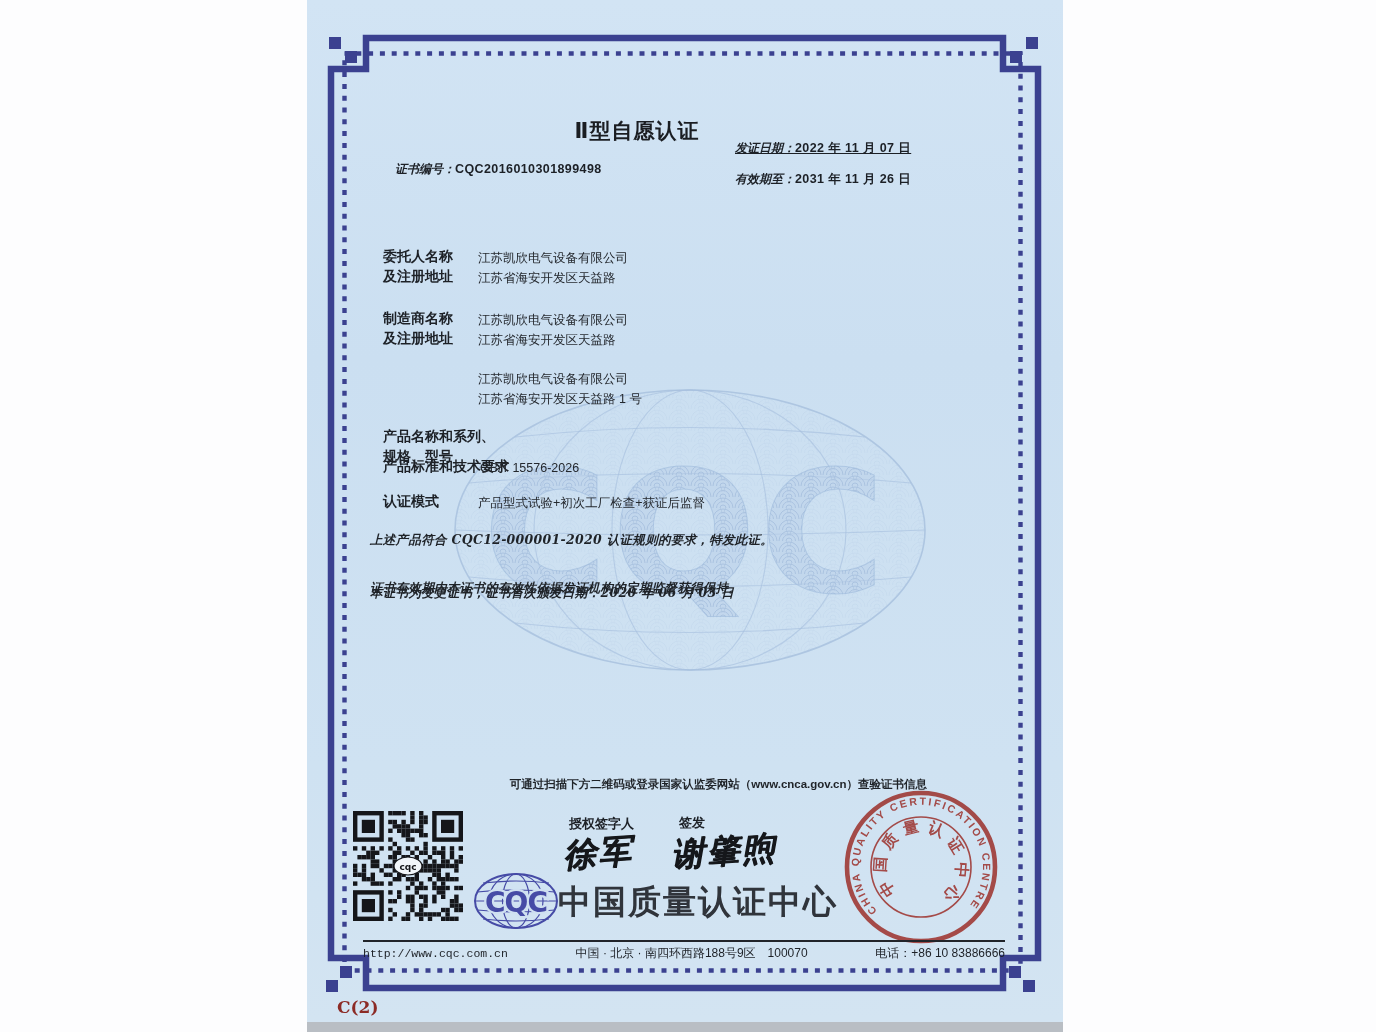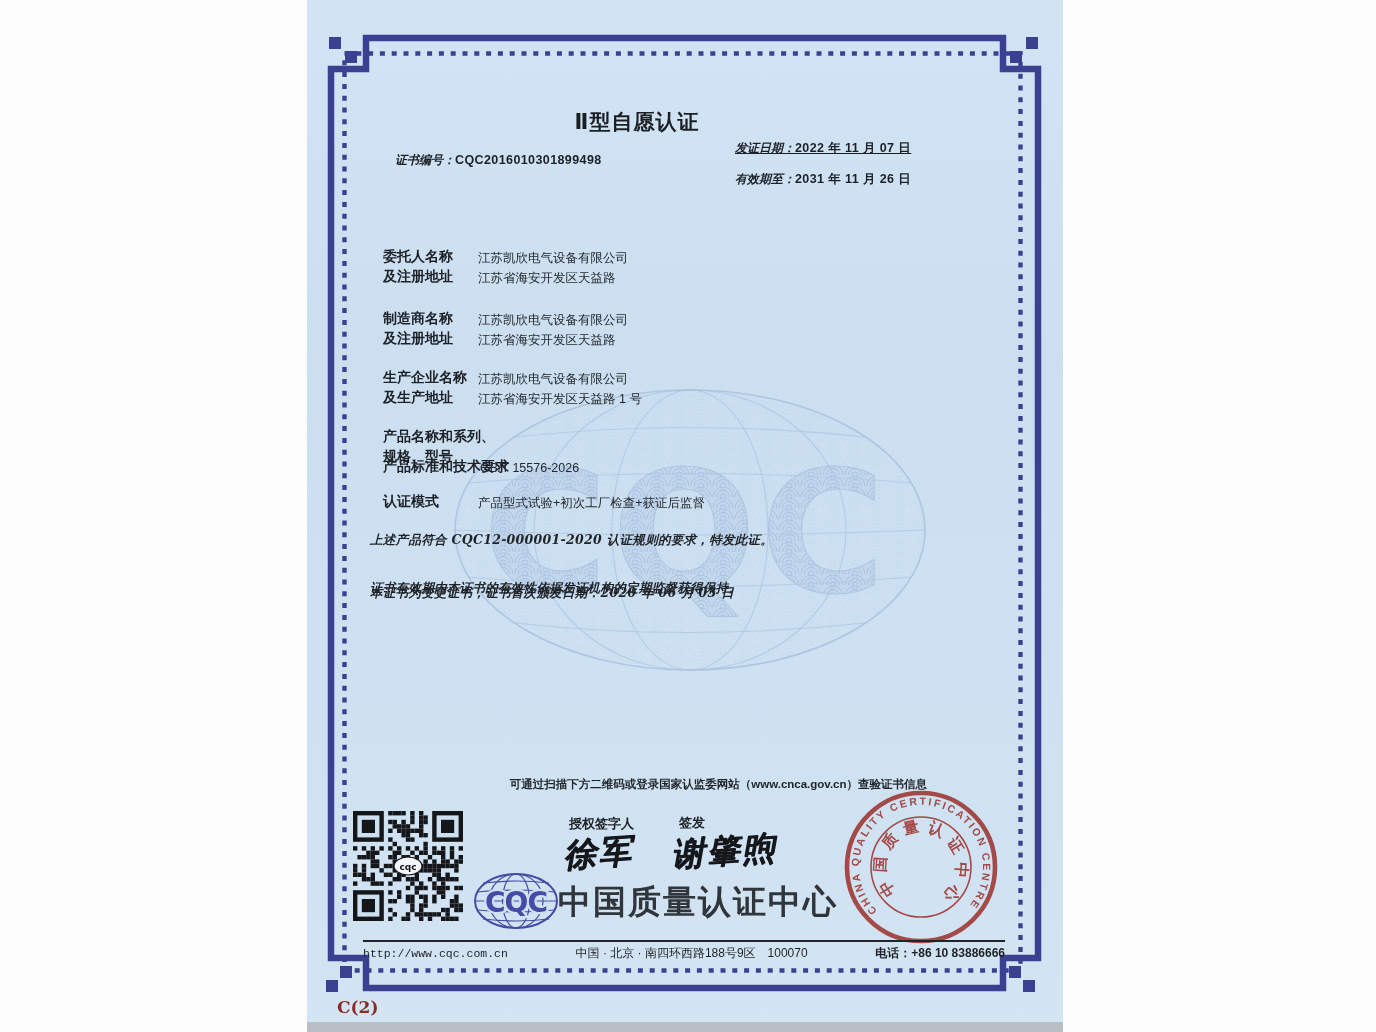--- a/index.html
+++ b/index.html
@@ -6,21 +6,21 @@
   .stage{position:relative;width:1376px;height:1032px;background:#fdfdfe;overflow:hidden;
          font-family:"Liberation Sans","DejaVu Sans",sans-serif;}
   .page{position:absolute;left:307px;top:0;width:756px;height:1022px;
         background:linear-gradient(180deg,#d2e4f4 0%,#cbdff1 35%,#cfe2f2 75%,#d3e4f2 100%);}
   .strip{position:absolute;left:307px;top:1022px;width:756px;height:10px;background:#b9bec4;}
   .abs{position:absolute;}
   svg{display:block;}
 
   .title{width:600px;left:30px;top:70px;text-align:center;font-size:28px;font-weight:700;
          letter-spacing:2px;color:#17191d;}
-  .subtitle{width:600px;left:30px;top:108px;text-align:center;font-size:21px;font-weight:600;
+  .subtitle{width:600px;left:30px;top:117px;text-align:center;font-size:21px;font-weight:600;
             letter-spacing:1px;color:#1a1d22;}
 
   .kai{font-family:"DejaVu Serif","Liberation Serif",serif;font-style:italic;font-weight:700;}
   .metaRow{font-size:12px;color:#1c2026;white-space:nowrap;}
   .metaRow .v{font-family:"Liberation Sans","DejaVu Sans",sans-serif;font-style:normal;
               font-weight:700;font-size:12.5px;letter-spacing:.4px;}
 
   .fLabel{font-size:14px;font-weight:700;color:#1d2127;line-height:20px;white-space:pre;}
   .fValue{font-size:12.5px;color:#24282e;line-height:20px;white-space:pre;}
 
@@ -33,21 +33,21 @@
   .sig{font-family:"DejaVu Serif","Liberation Serif",serif;font-weight:700;font-style:italic;
        font-size:33px;color:#15171b;transform:rotate(-4deg);letter-spacing:2px;
        text-shadow:.6px .6px 0 #15171b;white-space:nowrap;}
 
   .orgName{font-size:33px;font-weight:600;letter-spacing:2px;color:#30343b;white-space:nowrap;}
 
   .rule{left:56px;top:940px;width:642px;height:1.6px;background:#21242a;}
   .footerRow{left:56px;top:945px;width:642px;display:flex;justify-content:space-between;
              align-items:center;font-size:12px;color:#1d2127;white-space:nowrap;}
   .footerRow .url{font-family:"Liberation Mono","DejaVu Sans Mono",monospace;font-size:11.5px;}
-  .footerRow .phone b{font-weight:700;}
+  .footerRow .phone b{font-weight:400;}
 
   .serialPrefix{left:30px;top:997px;font-size:17px;color:#8c2b26;font-weight:700;
                 font-family:"DejaVu Serif","Liberation Serif",serif;}
   .serialNum{left:80px;top:1024px;font-size:23px;font-weight:700;color:#b23530;
              font-family:"DejaVu Sans Mono","Liberation Mono",monospace;letter-spacing:3px;}
 
   .seal{mix-blend-mode:multiply;opacity:.93;}
   .wm{opacity:1;}
 </style>
 </head>
@@ -88,21 +88,21 @@
           <rect x="703" y="51" width="12" height="12"></rect>
         <rect x="33" y="966" width="12" height="12"></rect>
           <rect x="19" y="980" width="12" height="12"></rect>
         <rect x="702" y="966" width="12" height="12"></rect>
           <rect x="716" y="980" width="12" height="12"></rect>
       </g>
     </svg>
 
     <div class="abs subtitle">Ⅱ型自愿认证</div>
 
-    <div class="abs metaRow" style="left:88px;top:152px;">
+    <div class="abs metaRow" style="left:88px;top:161px;">
       <span class="kai">证书编号：</span><span class="v">CQC2016010301899498</span>
     </div>
     <div class="abs metaRow" style="left:428px;top:140px;text-decoration:underline;">
       <span class="kai">发证日期：</span><span class="v">2022 年 11 月 07 日</span>
     </div>
     <div class="abs metaRow" style="left:428px;top:171px;">
       <span class="kai">有效期至：</span><span class="v">2031 年 11 月 26 日</span>
     </div>
 
     <div class="abs fLabel" style="left:76px;top:206px;">
@@ -112,23 +112,20 @@
       <div>江苏凯欣电气设备有限公司</div><div>江苏省海安开发区天益路</div>
     </div>
 
     <div class="abs fLabel" style="left:76px;top:268px;">
       <div>制造商名称</div><div>及注册地址</div>
     </div>
     <div class="abs fValue" style="left:171px;top:270px;">
       <div>江苏凯欣电气设备有限公司</div><div>江苏省海安开发区天益路</div>
     </div>
 
-    <div class="abs fLabel" style="left:76px;top:327px;">
-      <div>生产企业名称</div><div>及生产地址</div>
-    </div>
     <div class="abs fValue" style="left:171px;top:329px;">
       <div>江苏凯欣电气设备有限公司</div><div>江苏省海安开发区天益路 1 号</div>
     </div>
 
     <div class="abs fLabel" style="left:76px;top:386px;">
       <div>产品名称和系列、</div><div>规格、型号</div>
     </div>
 
     <div class="abs fLabel" style="left:76px;top:456px;">产品标准和技术要求</div>
     <div class="abs fValue" style="left:173px;top:458px;">GB/T 15576-2026</div>

